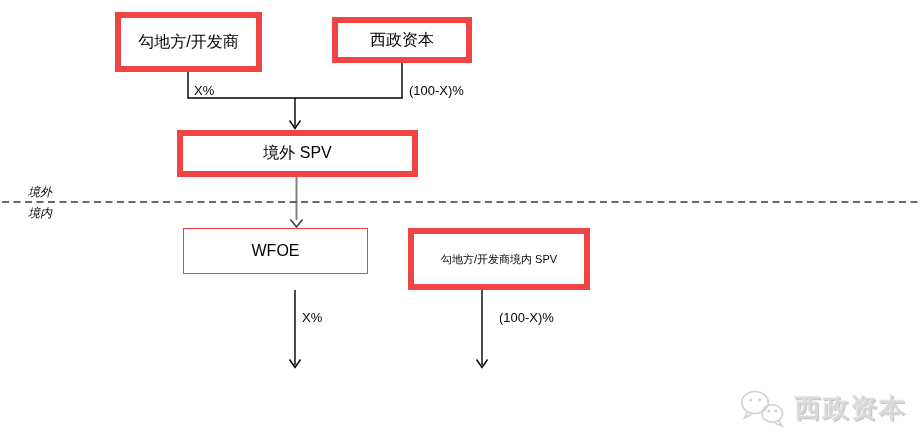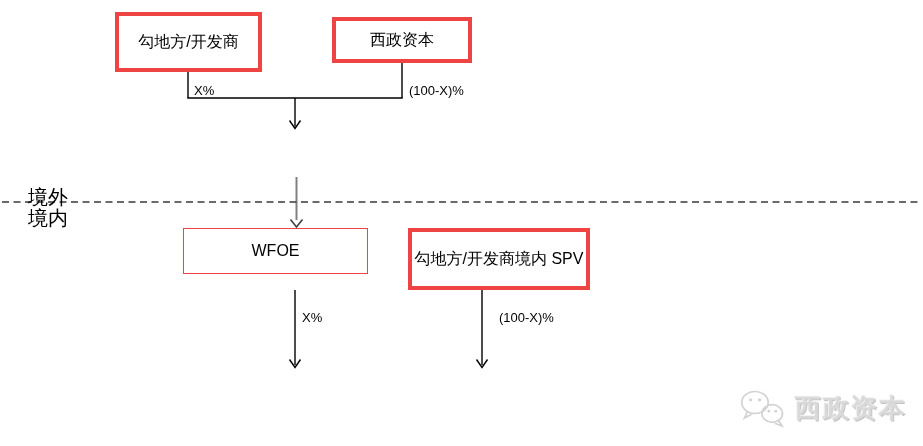--- a/index.html
+++ b/index.html
@@ -8,45 +8,45 @@
     position: relative;
     width: 923px;
     height: 446px;
     background: #ffffff;
     overflow: hidden;
   }
   svg.wires { position: absolute; left: 0; top: 0; width: 923px; height: 446px; }
   .box {
     position: absolute;
     background: #ffffff;
-    border: 4px solid #ef4444;
+    border: 6px solid #ef4444;
     display: flex;
     align-items: center;
     justify-content: center;
     font-size: 16px;
     color: #000;
     box-sizing: border-box;
     white-space: nowrap;
     z-index: 2;
   }
   .box.thin { border-width: 1px; }
   .lbl {
     position: absolute;
     color: #000;
     white-space: nowrap;
     z-index: 2;
   }
   .pct { font-size: 13px; }
-  .side { font-size: 20px; }
+  .side { font-size: 12px; font-style: italic; }
   .note { font-size: 15px; }
   #box-land-developer      { left: 115px; top: 12px;  width: 147px; height: 60px; }
   #box-investor            { left: 332px; top: 17px;  width: 140px; height: 46px; }
   #box-offshore-spv        { left: 177px; top: 130px; width: 241px; height: 47px; }
   #box-wfoe                { left: 183px; top: 228px; width: 185px; height: 46px; }
-  #box-onshore-spv         { left: 408px; top: 228px; width: 182px; height: 62px; font-size: 16px; }
+  #box-onshore-spv         { left: 408px; top: 228px; width: 182px; height: 62px; font-size: 11px; }
   #box-project-company     { left: 257px; top: 369px; width: 269px; height: 58px; }
   #lbl-pct-top-left        { left: 194px; top: 83px; }
   #lbl-pct-top-right       { left: 409px; top: 83px; }
   #lbl-pct-bottom-left     { left: 302px; top: 310px; }
   #lbl-pct-bottom-right    { left: 499px; top: 310px; }
   #lbl-fx-note             { left: 175px; top: 331px; }
   #lbl-offshore            { left: 28px;  top: 184px; }
   #lbl-onshore             { left: 28px;  top: 205px; }
   #watermark {
     position: absolute;
@@ -86,20 +86,21 @@
 
     <line x1="295" y1="290" x2="295" y2="365" stroke="#000" stroke-width="1.4"></line>
     <polyline points="289.5,359.5 295,367.5 300.5,359.5" fill="none" stroke="#000" stroke-width="1.4"></polyline>
 
     <line x1="482" y1="290" x2="482" y2="365" stroke="#000" stroke-width="1.4"></line>
     <polyline points="476.5,359.5 482,367.5 487.5,359.5" fill="none" stroke="#000" stroke-width="1.4"></polyline>
   </svg>
 
   <div class="box" id="box-land-developer">勾地方/开发商</div>
   <div class="box" id="box-investor">西政资本</div>
+  <div class="box" id="box-offshore-spv">境外 SPV</div>
   <div class="box thin" id="box-wfoe">WFOE</div>
   <div class="box" id="box-onshore-spv">勾地方/开发商境内 SPV</div>
 
   <div class="lbl pct" id="lbl-pct-top-left">X%</div>
   <div class="lbl pct" id="lbl-pct-top-right">(100-X)%</div>
   <div class="lbl pct" id="lbl-pct-bottom-left">X%</div>
   <div class="lbl pct" id="lbl-pct-bottom-right">(100-X)%</div>
   <div class="lbl side" id="lbl-offshore">境外</div>
   <div class="lbl side" id="lbl-onshore">境内</div>
 

